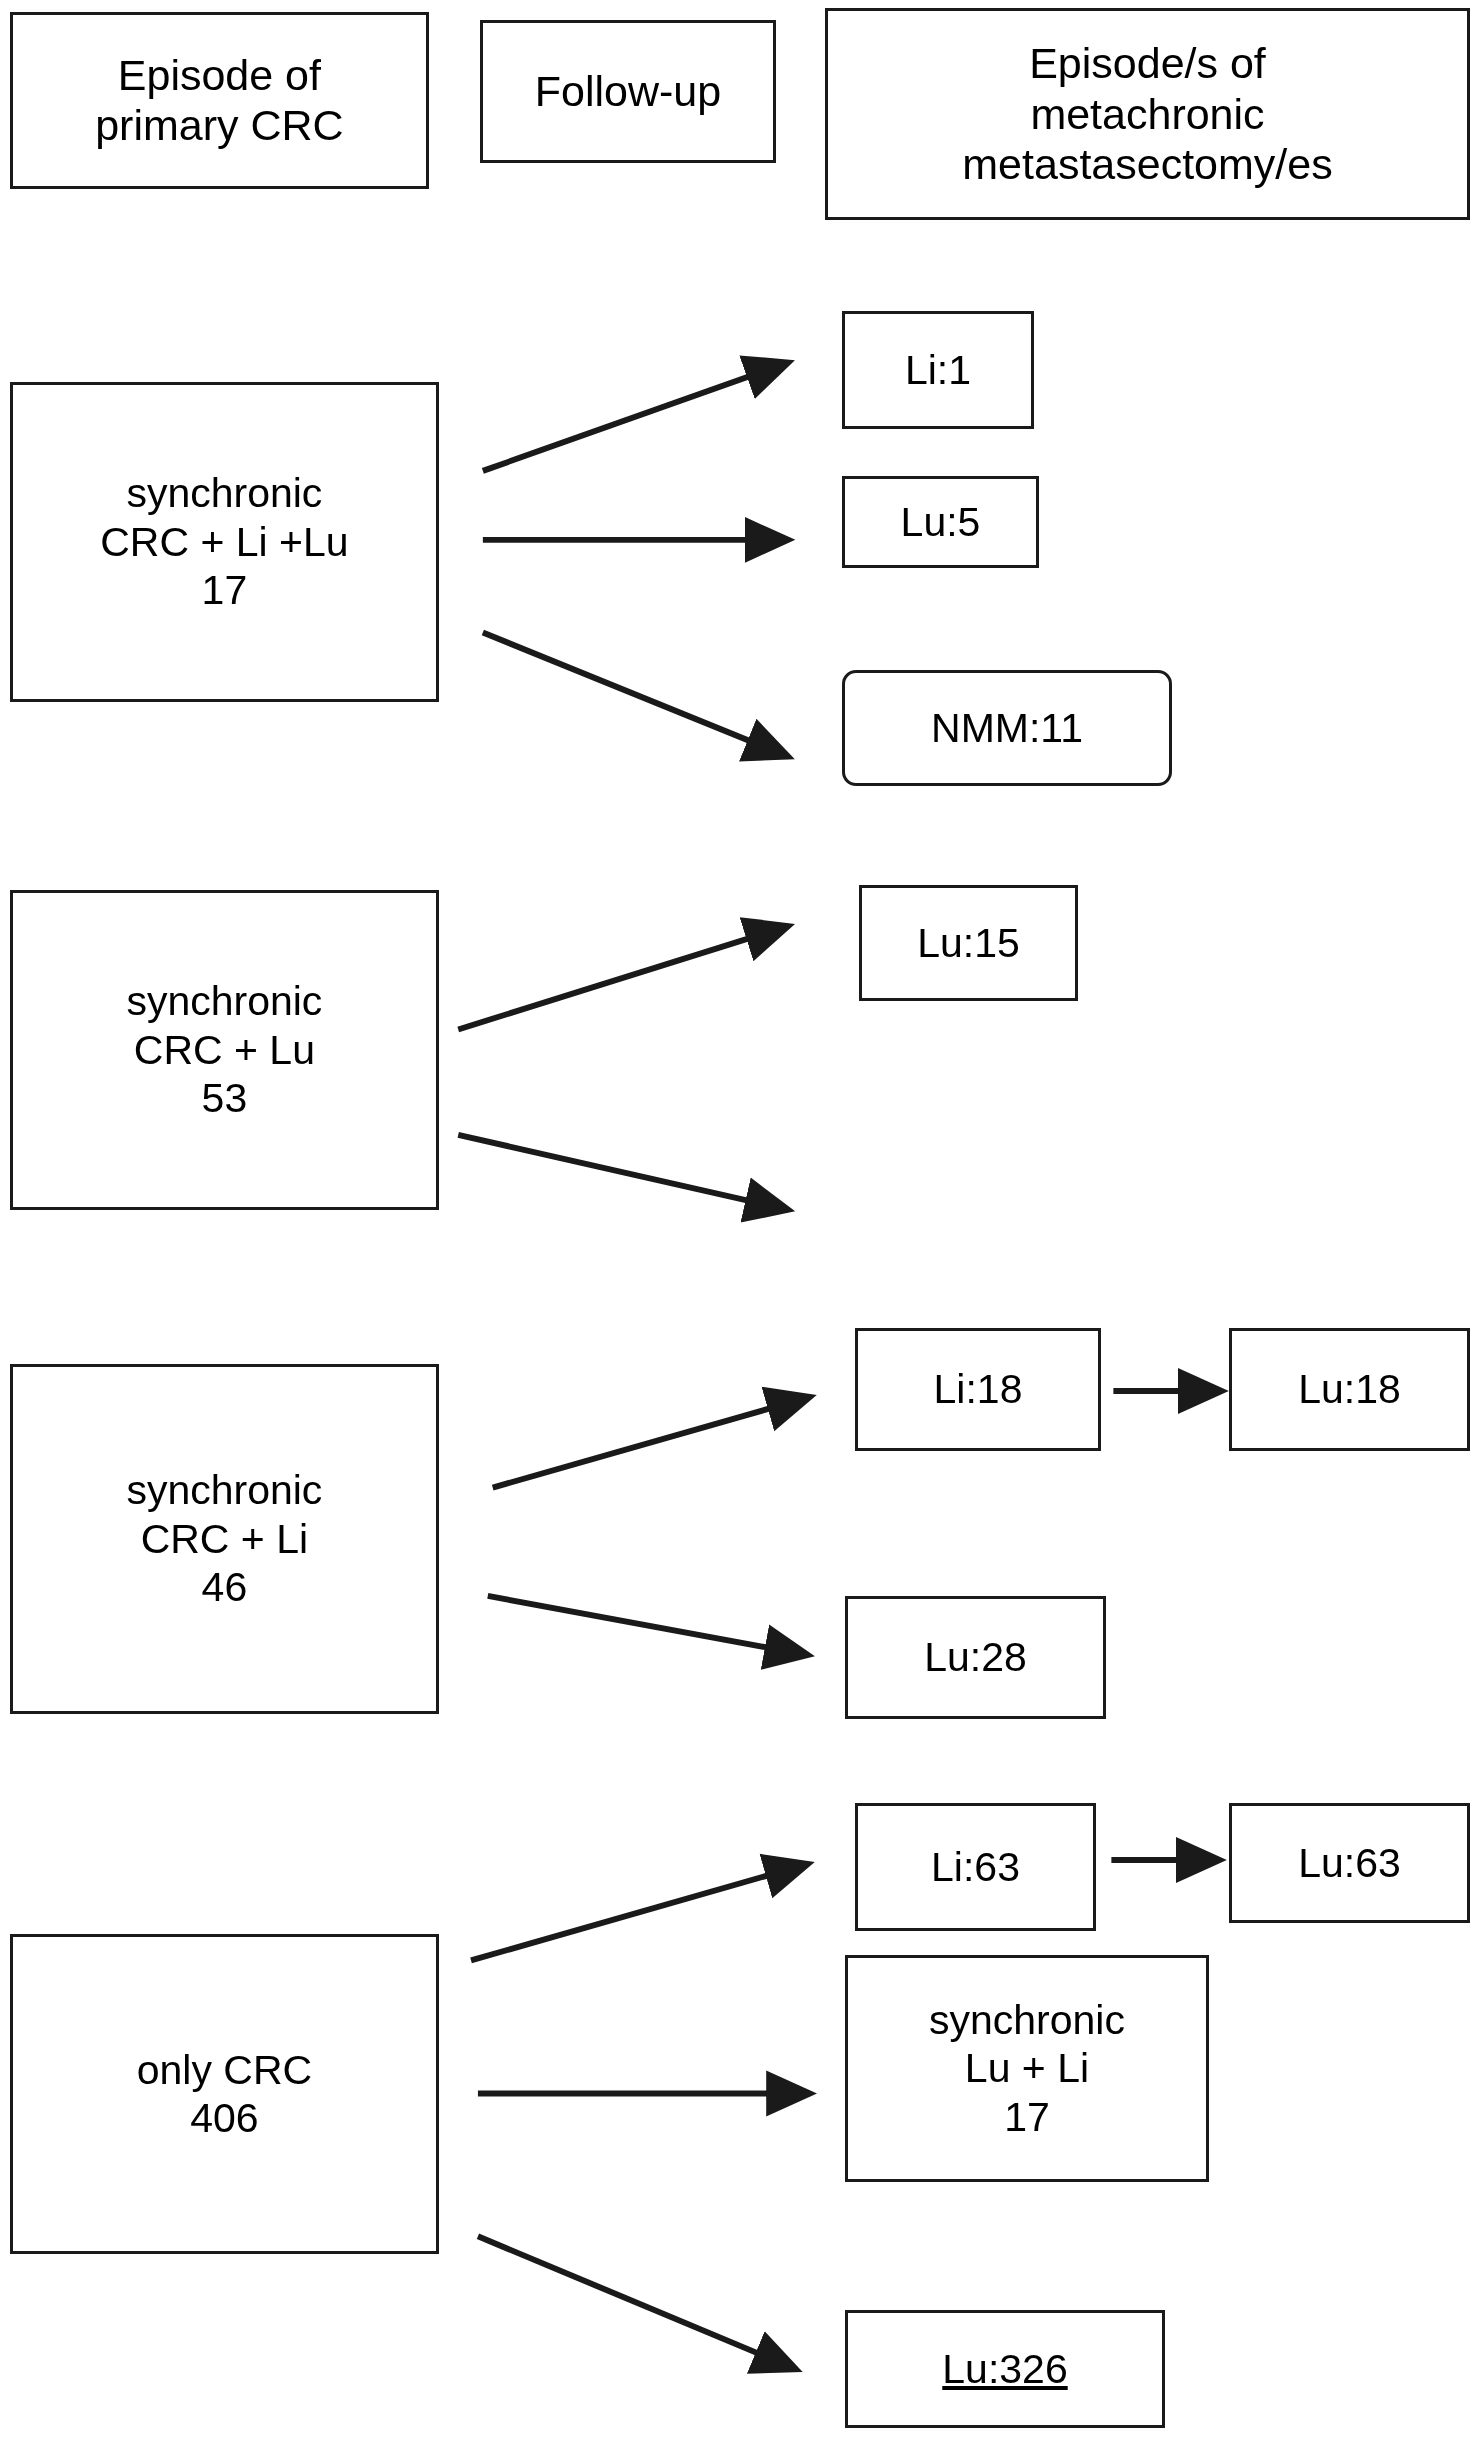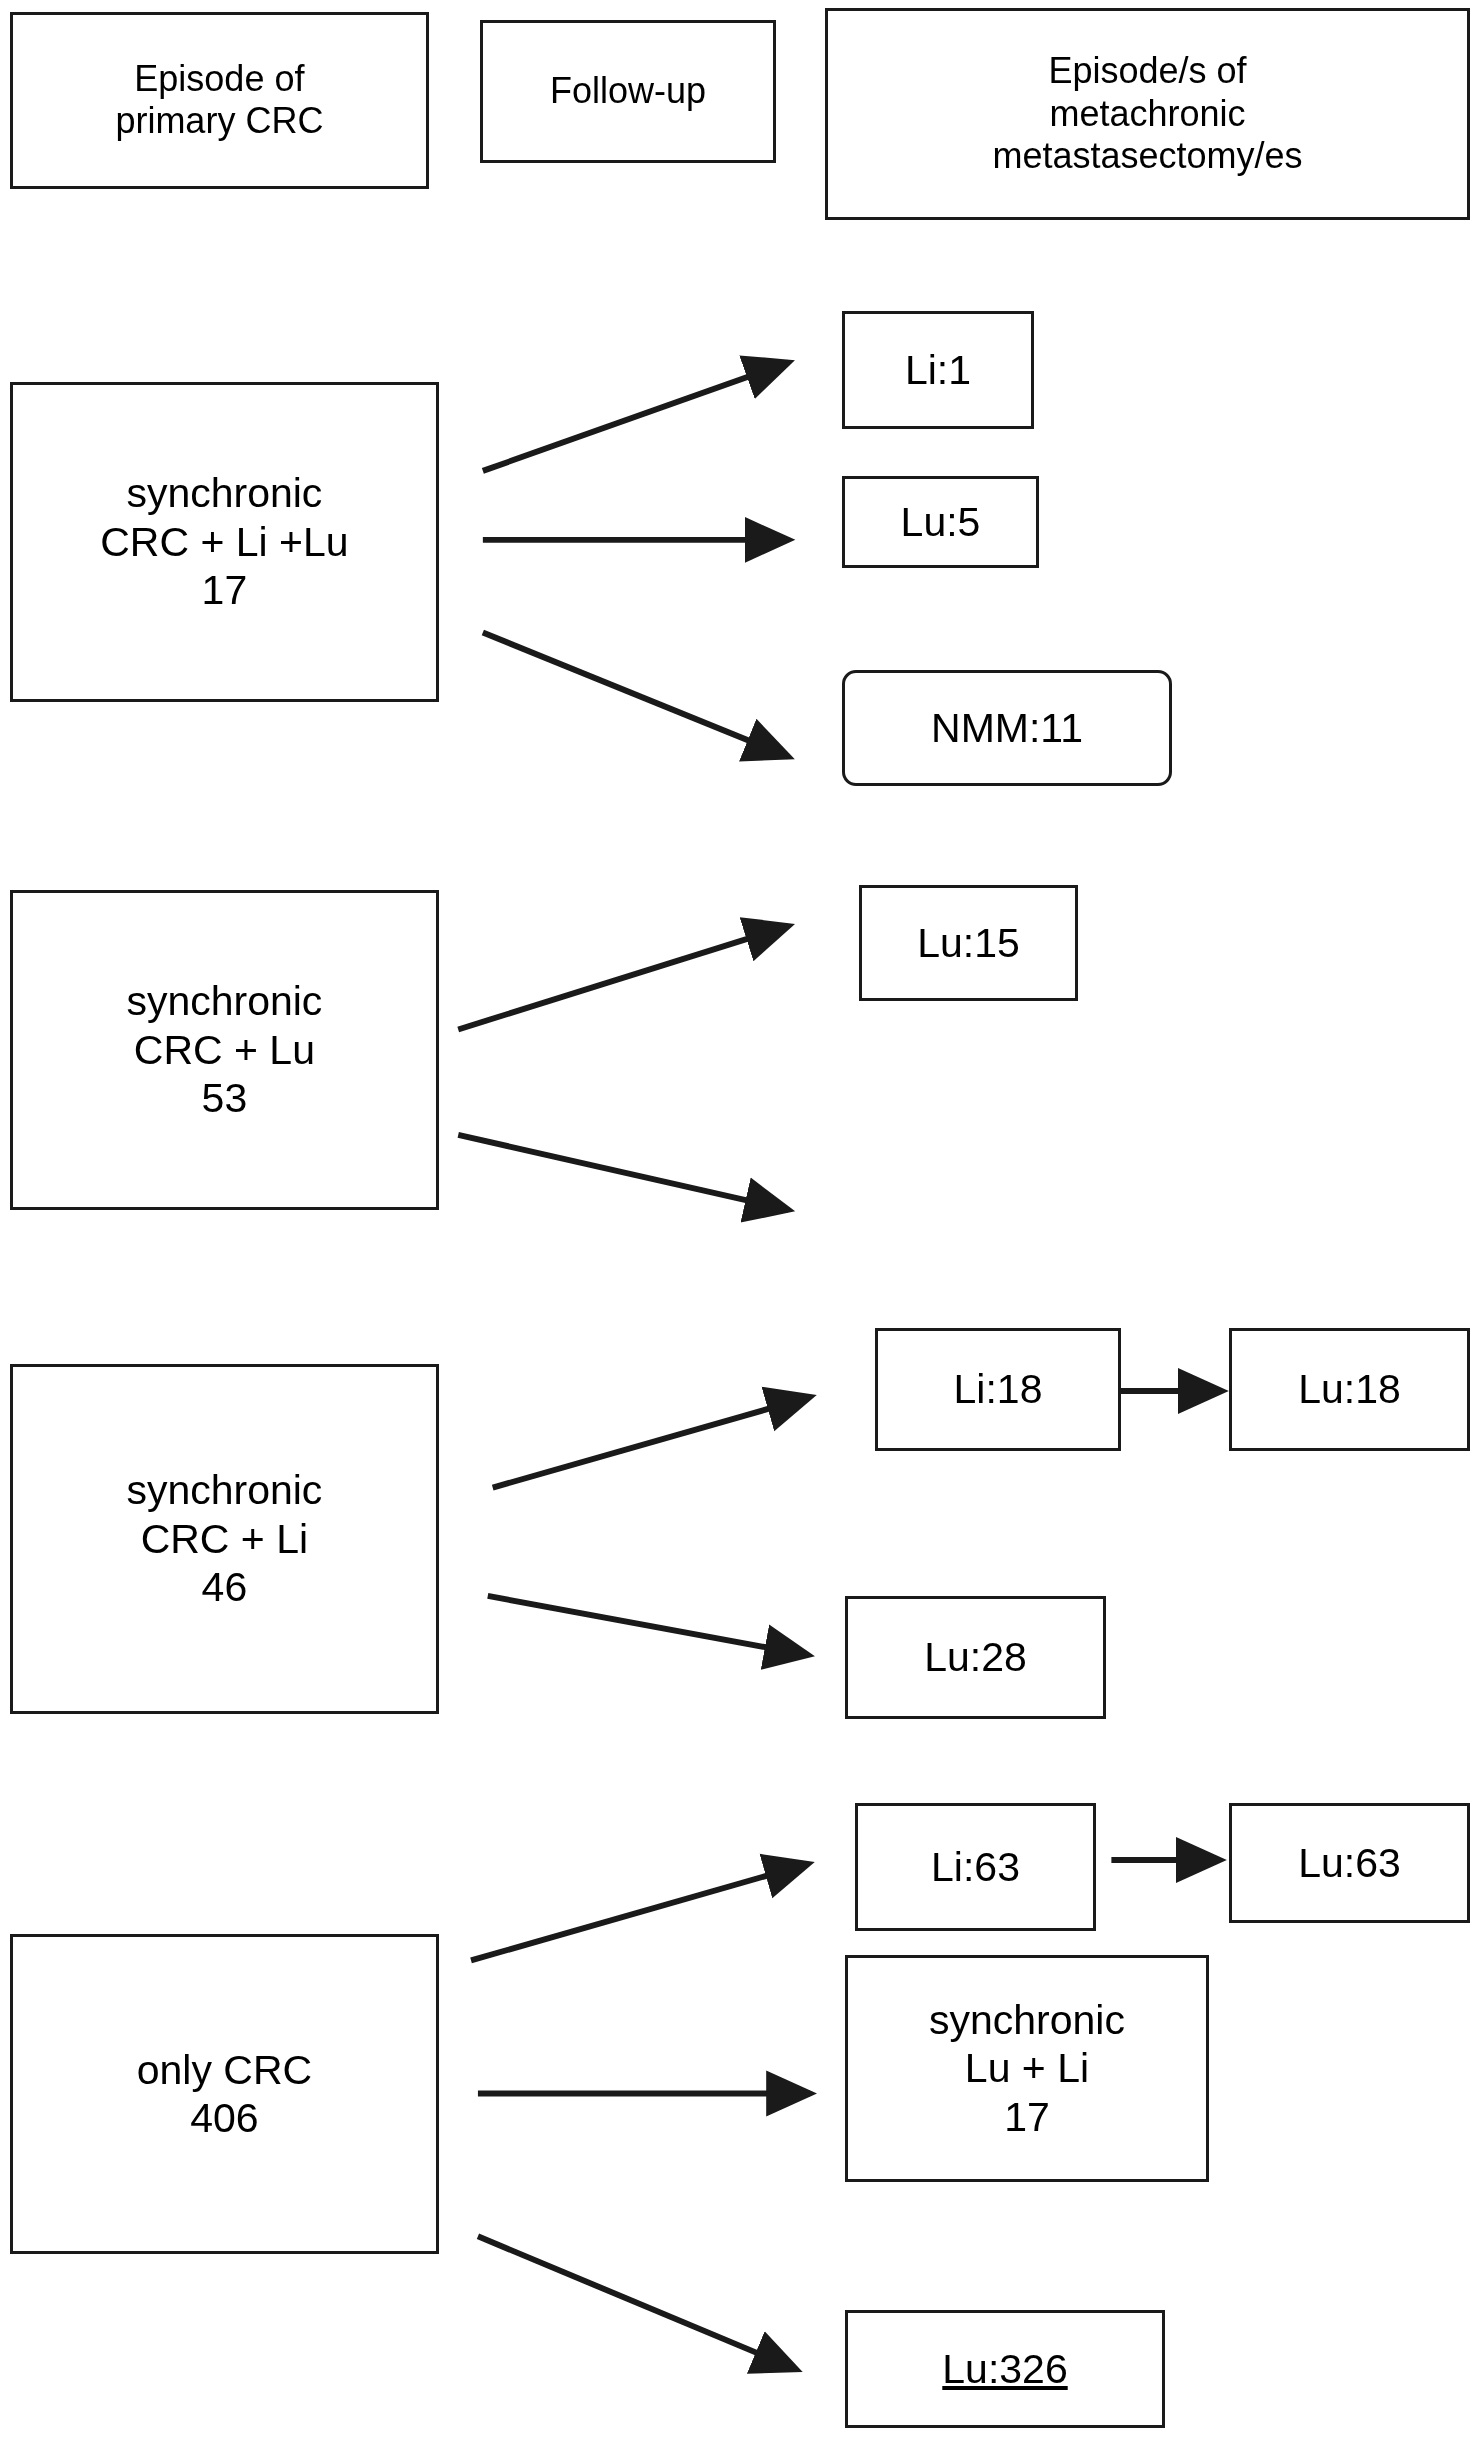--- a/index.html
+++ b/index.html
@@ -26,21 +26,21 @@
     display: flex;
     align-items: center;
     justify-content: center;
     text-align: center;
     line-height: 1.18;
     font-size: 41px;
     white-space: pre-line;
     padding: 3.9px 7.9px;
   }
   .hdr {
-    font-size: 36px;
+    font-size: 43px;
   }
   svg.arrows {
     position: absolute;
     left: 0;
     top: 0;
     width: 1478px;
     height: 2456px;
     pointer-events: none;
   }
 </style>
@@ -86,21 +86,21 @@
   <div class="box" style="left:842px;top:670px;width:330px;height:116px;border-radius:14px;">NMM:11</div>
 
   <div class="box" style="left:9.9px;top:890px;width:429px;height:320px;">synchronic
 CRC + Lu
 53</div>
   <div class="box" style="left:859px;top:885px;width:219px;height:116px;">Lu:15</div>
 
   <div class="box" style="left:9.9px;top:1364px;width:429px;height:350px;">synchronic
 CRC + Li
 46</div>
-  <div class="box" style="left:855px;top:1328px;width:246px;height:123px;margin-left:20px;">Li:18</div>
+  <div class="box" style="left:855px;top:1328px;width:246px;height:123px;">Li:18</div>
   <div class="box" style="left:1229px;top:1328px;width:241px;height:123px;">Lu:18</div>
   <div class="box" style="left:845px;top:1596px;width:261px;height:123px;">Lu:28</div>
 
   <div class="box" style="left:9.9px;top:1934px;width:429px;height:320px;">only CRC
 406</div>
   <div class="box" style="left:855px;top:1803px;width:241px;height:128px;">Li:63</div>
   <div class="box" style="left:1229px;top:1803px;width:241px;height:120px;">Lu:63</div>
   <div class="box" style="left:845px;top:1955px;width:364px;height:227px;">synchronic
 Lu + Li
 17</div>

